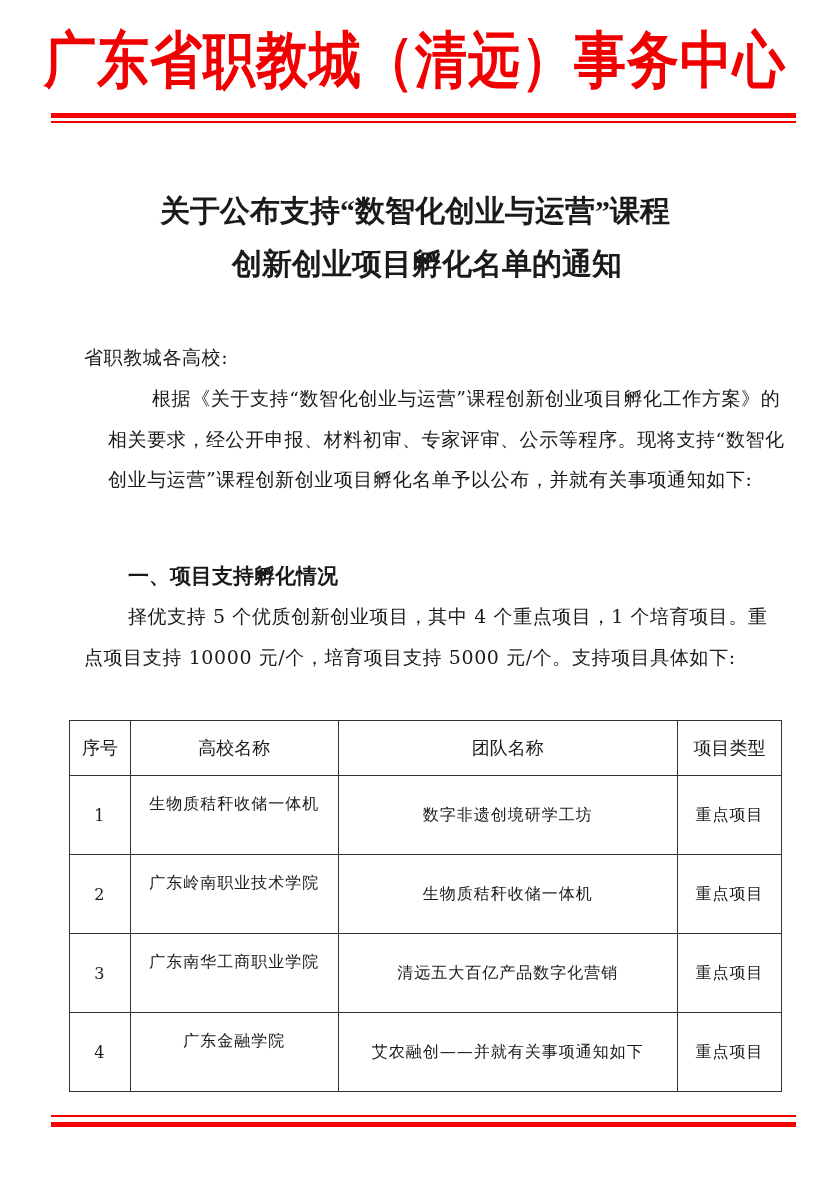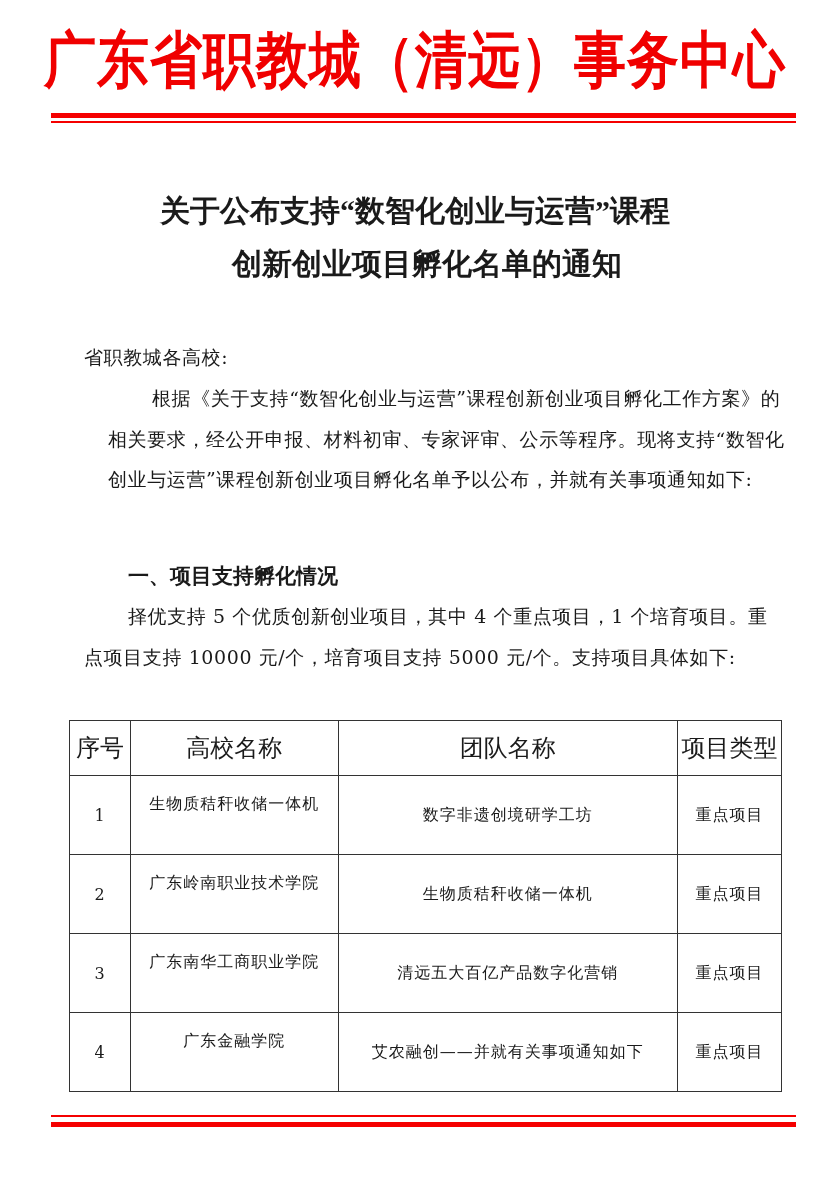--- a/index.html
+++ b/index.html
@@ -6,21 +6,21 @@
   body{width:830px;height:1179px;position:relative;overflow:hidden;font-family:"DejaVu Serif","Liberation Serif",serif;color:#1a1a1a;}
   .masthead{position:absolute;left:0;top:30px;width:830px;text-align:center;}
   .masthead span{display:inline-block;color:#f00000;font-family:"DejaVu Serif",serif;font-weight:bold;font-size:52px;letter-spacing:1px;transform:scaleY(1.18);transform-origin:center;line-height:60px;}
   .rule{position:absolute;left:51px;width:745px;background:#f50000;}
   .title{position:absolute;left:0;width:830px;text-align:center;font-family:Liberation Serif, serif;font-weight:bold;font-size:30px;color:#1a1a1a;line-height:38px;}
   .para{position:absolute;left:84px;width:690px;font-size:19px;line-height:40.5px;letter-spacing:0.6px;}
   .indent{text-indent:44px;}
   .heading{position:absolute;left:128px;font-family:"DejaVu Sans",sans-serif;font-weight:bold;font-size:21px;}
   table{position:absolute;left:69px;top:720px;width:713px;border-collapse:collapse;}
   td,th{border:1.3px solid #333;text-align:center;}
-  th{font-family:"DejaVu Sans",sans-serif;font-weight:normal;font-size:24px;height:52px;}
+  th{font-family:"DejaVu Sans",sans-serif;font-weight:normal;font-size:18px;height:52px;}
   td{font-size:16px;height:59px;letter-spacing:1px;}
   td.nm{vertical-align:top;padding-top:18px;}
 </style>
 </head>
 <body>
 
 <div class="masthead">
   <span>广东省职教城（清远）事务中心</span>
 </div>
 <div class="rule" style="top:113px;height:5px;"></div>

